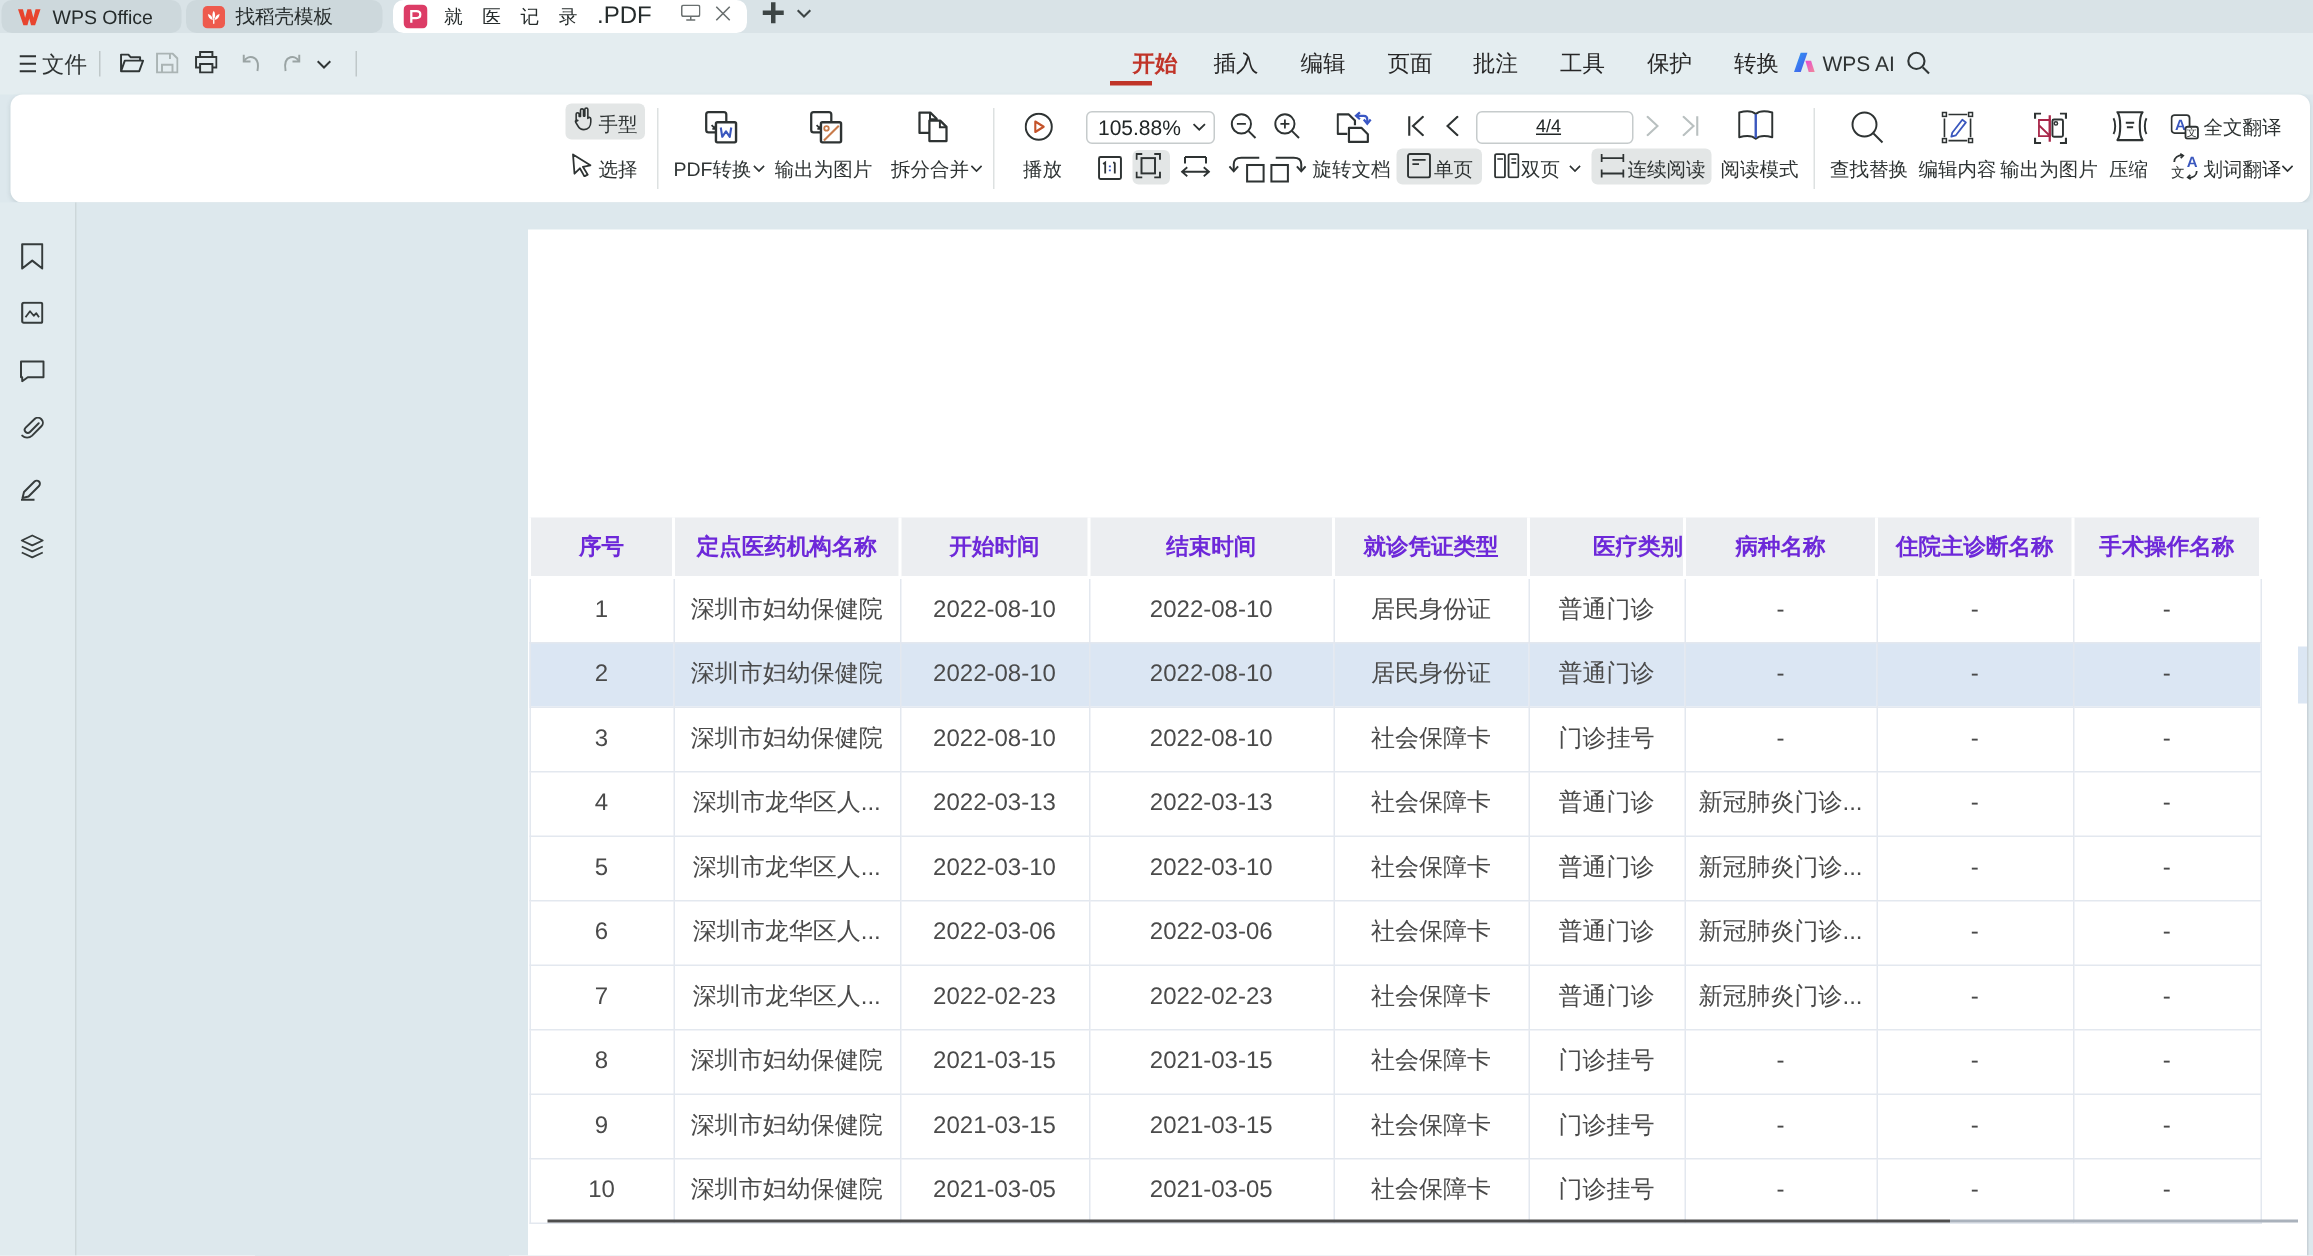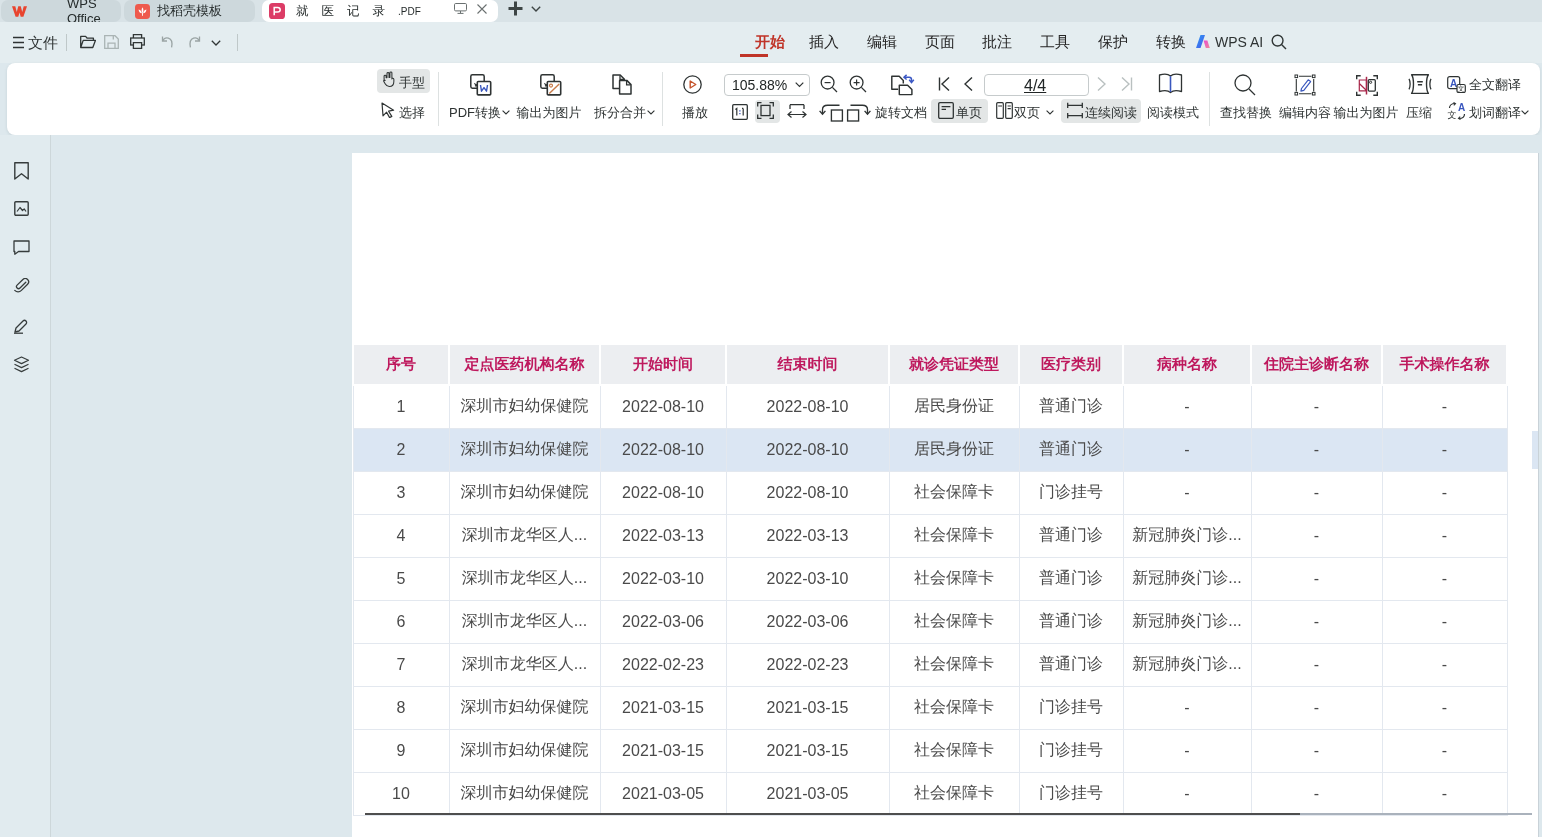--- a/index.html
+++ b/index.html
@@ -12,31 +12,31 @@
 #card { position:absolute; left:7px; top:63px; width:1533px; height:72px; background:#ffffff; border-radius:8px; box-shadow:0 1px 3px rgba(90,110,115,0.18); }
 .sep { position:absolute; width:1px; background:#dde1e1; top:9px; height:54px; }
 .lbl { position:absolute; font-size:13px; color:#2e3333; white-space:nowrap; transform:translateX(-50%); top:41px; }
 .lbl2 { position:absolute; font-size:13px; color:#2e3333; white-space:nowrap; }
 .hl { background:#e3e6e6; border-radius:4px; }
 #content { position:absolute; left:0; top:135px; width:1542px; height:702px; background:#dde8ed; }
 #sidebar { position:absolute; left:0; top:0; width:51px; height:702px; background:#e1ebef; border-right:1px solid #cdd7da; }
 #page { position:absolute; left:352px; top:18px; width:1186px; height:684px; background:#ffffff; }
 table { border-collapse:collapse; position:absolute; table-layout:fixed; }
 td { border:1px solid #e3e8ef; font-size:16px; color:#4a4a4a; text-align:center; padding:0; }
-tr.hdr td { background:#eceef1; border:2px solid #ffffff; border-top:none; font-weight:bold; font-size:15px; color:#be185d; }
+tr.hdr td { background:#eceef1; border:2px solid #ffffff; border-top:none; font-weight:bold; font-size:15px; color:#6d28d9; }
 tr.blue td { background:#dbe6f3; }
 .menu { position:absolute; top:11px; font-size:15px; color:#262626; transform:translateX(-50%);margin-left:16px; }
 svg { display:block; }
 .ic { position:absolute; }
 </style>
 </head>
 <body>
 
 <div id="tabbar">
-  <div class="tab" style="left:1px; width:120px; background:#cdd8dc;gap:32px;">
+  <div class="tab" style="left:1px; width:120px; background:#cdd8dc;">
     <span style="margin-left:10px; margin-right:7px;">
         <svg width="17" height="15" viewBox="0 0 17 15">
           <path d="M1 2.2 L4.3 2.2 L5.75 7.9 L7.25 2.2 L9.75 2.2 L11.25 7.9 L12.7 2.2 L16 2.2 L12.4 12.8 L9.7 12.8 L8.5 8.4 L7.3 12.8 L4.6 12.8 Z" fill="#e8442e"></path>
         </svg>
       </span>
     <span>WPS Office</span>
   </div>
   <div class="tab" style="left:124px; width:131px; background:#cdd8dc;">
     <span style="margin-left:11px; margin-right:7px;">
         <svg width="15" height="15" viewBox="0 0 15 15">
@@ -50,21 +50,21 @@
     <span>找稻壳模板</span>
   </div>
   <div class="tab" style="left:262px; width:236px; background:#ffffff;">
     <span style="margin-left:7px; margin-right:11px;">
         <svg width="16" height="16" viewBox="0 0 16 16">
           <rect x="0" y="0" width="16" height="16" rx="3.6" fill="#dc3c66"></rect>
           <path d="M5.2 12.2 L5.2 4.4 L8.6 4.4 C10.2 4.4 11.2 5.3 11.2 6.7 C11.2 8.1 10.2 9 8.6 9 L5.2 9" fill="none" stroke="#ffffff" stroke-width="1.5"></path>
         </svg>
       </span>
     <span style="font-size:12.5px; letter-spacing:13px;">就医记录</span>
-      <span style="font-size:10px;">.PDF</span>
+      <span style="font-size:16px;">.PDF</span>
   </div>
 
   <svg class="ic" style="left:454px; top:3px;" width="13" height="11" viewBox="0 0 13 11">
       <rect x="0.5" y="0.5" width="12" height="7.4" rx="1.2" fill="none" stroke="#6a7070" stroke-width="1"></rect>
       <path d="M6.5 8 L6.5 10 M3.5 10.4 L9.5 10.4" stroke="#6a7070" stroke-width="1" fill="none"></path>
     </svg>
 
   <svg class="ic" style="left:477px; top:3.5px;" width="10" height="10" viewBox="0 0 10 10">
       <path d="M0.5 0.5 L9.5 9.5 M9.5 0.5 L0.5 9.5" stroke="#6a7070" stroke-width="1.1"></path>
     </svg>
@@ -240,21 +240,21 @@
       <path d="M18.6 7.9 L21.5 11.2 L24.4 7.9" fill="none" stroke="#2e3333" stroke-width="1.35"></path>
     </svg>
 
   <svg class="ic" style="left:931px; top:14px;" width="12" height="14" viewBox="0 0 12 14">
       <path d="M1.5 0.5 L1.5 13.5 M11 0.5 L4 7 L11 13.5" fill="none" stroke="#2e3333" stroke-width="1.4"></path>
     </svg>
   <svg class="ic" style="left:957px; top:14px;" width="9" height="14" viewBox="0 0 9 14">
       <path d="M8 0.5 L1 7 L8 13.5" fill="none" stroke="#2e3333" stroke-width="1.4"></path>
     </svg>
   <div class="abs" style="left:977px; top:11px; width:105px; height:22px; border:1px solid #c6cbcc; border-radius:4px;"></div>
-  <span class="lbl2" style="left:1017px; top:14px; font-size:16px; color:#212626;text-decoration:underline;">4/4</span>
+  <span class="lbl2" style="left:1017px; top:14px; font-size:12px; color:#212626;text-decoration:underline;">4/4</span>
   <svg class="ic" style="left:1090px; top:14px;" width="9" height="14" viewBox="0 0 9 14">
       <path d="M1 0.5 L8 7 L1 13.5" fill="none" stroke="#b9c0c0" stroke-width="1.4"></path>
     </svg>
   <svg class="ic" style="left:1114px; top:14px;" width="12" height="14" viewBox="0 0 12 14">
       <path d="M10.5 0.5 L10.5 13.5 M1 0.5 L8 7 L1 13.5" fill="none" stroke="#b9c0c0" stroke-width="1.4"></path>
     </svg>
   <svg class="ic" style="left:1151px; top:10px;" width="25" height="21" viewBox="0 0 25 21">
       <path d="M12.5 3 C10 0.8 6 0.8 1.5 2 L1.5 18.5 C6 17.3 10 17.3 12.5 19.5 C15 17.3 19 17.3 23.5 18.5 L23.5 2 C19 0.8 15 0.8 12.5 3 Z" fill="none" stroke="#2e3333" stroke-width="1.3" stroke-linejoin="round"></path>
       <path d="M12.5 3.2 L12.5 19" stroke="#3a57be" stroke-width="1.6"></path>
     </svg>
@@ -356,21 +356,21 @@
   </div>
   <div id="page"></div>
   <table style="left:352px; top:210px;">
     <tbody>
         <tr class="hdr" style="height:40px;">
       <td style="width:96px;">序号</td>
           <td style="width:151px;">定点医药机构名称</td>
           <td style="width:126px;">开始时间</td>
           <td style="width:163px;">结束时间</td>
           <td style="width:130px;">就诊凭证类型</td>
-          <td style="width:104px;">医疗类别</td>
+          <td style="width:104px;text-align:right;">医疗类别</td>
           <td style="width:128px;">病种名称</td>
           <td style="width:131px;">住院主诊断名称</td>
           <td style="width:125px;">手术操作名称</td>
     </tr>
     <tr style="height:43px;">
           <td>1</td>
           <td>深圳市妇幼保健院</td>
           <td>2022-08-10</td>
           <td>2022-08-10</td>
           <td>居民身份证</td>

